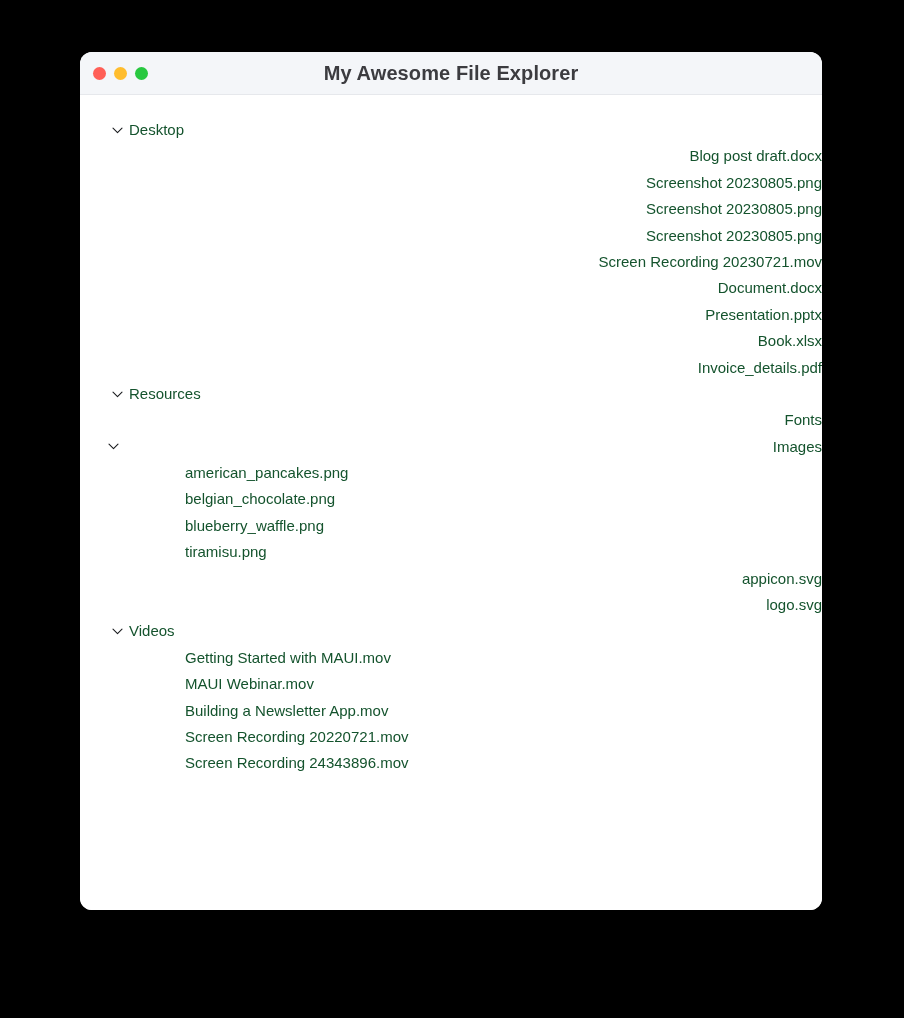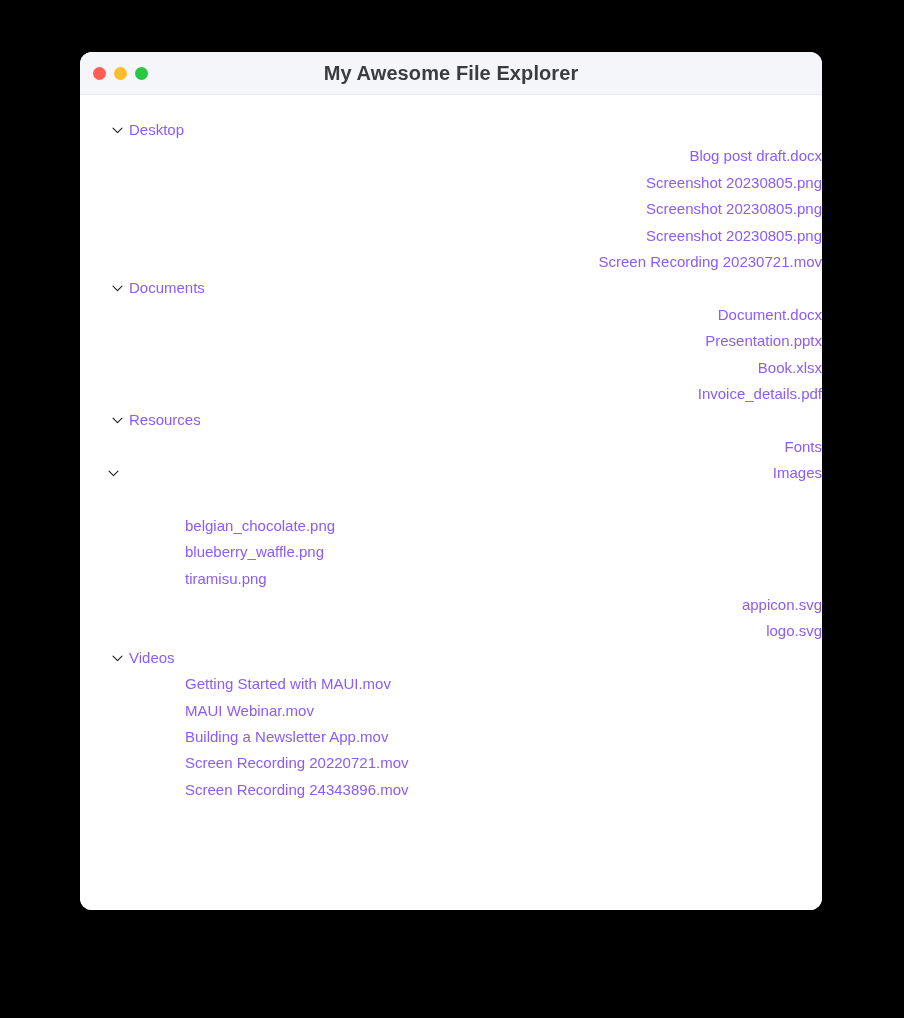--- a/index.html
+++ b/index.html
@@ -76,21 +76,21 @@
     background: #ffffff;
     overflow: auto;
     padding-top: 22px;
   }
 
   .tree-row {
     height: 26.4px;
     display: flex;
     align-items: center;
     font-size: 15px;
-    color: #8b5cf6;
+    color: #14532d;
     white-space: nowrap;
     cursor: default;
   }
   .tree-row.is-folder { cursor: pointer; }
 
   .disclosure {
     width: 17px;
     height: 26.4px;
     flex: 0 0 17px;
     display: inline-flex;
@@ -167,137 +167,130 @@
         <span class="tree-label">Screenshot 20230805.png</span>
       </div>
       <div class="tree-row lvl-1">
         <span class="disclosure empty">
           <svg width="11" height="7" viewBox="0 0 11 7" aria-hidden="true">
             <path d="M1 1.2 L5.5 5.6 L10 1.2" fill="none" stroke="#1b1d20" stroke-width="1.1" stroke-linecap="round" stroke-linejoin="round"></path>
           </svg>
         </span>
         <span class="tree-label">Screen Recording 20230721.mov</span>
       </div>
+      <div class="tree-row lvl-1">
+        <span class="disclosure empty">
+          <svg width="11" height="7" viewBox="0 0 11 7" aria-hidden="true">
+            <path d="M1 1.2 L5.5 5.6 L10 1.2" fill="none" stroke="#1b1d20" stroke-width="1.1" stroke-linecap="round" stroke-linejoin="round"></path>
+          </svg>
+        </span>
+        <span class="tree-label">Document.docx</span>
+      </div>
+      <div class="tree-row lvl-1">
+        <span class="disclosure empty">
+          <svg width="11" height="7" viewBox="0 0 11 7" aria-hidden="true">
+            <path d="M1 1.2 L5.5 5.6 L10 1.2" fill="none" stroke="#1b1d20" stroke-width="1.1" stroke-linecap="round" stroke-linejoin="round"></path>
+          </svg>
+        </span>
+        <span class="tree-label">Presentation.pptx</span>
+      </div>
+      <div class="tree-row lvl-1">
+        <span class="disclosure empty">
+          <svg width="11" height="7" viewBox="0 0 11 7" aria-hidden="true">
+            <path d="M1 1.2 L5.5 5.6 L10 1.2" fill="none" stroke="#1b1d20" stroke-width="1.1" stroke-linecap="round" stroke-linejoin="round"></path>
+          </svg>
+        </span>
+        <span class="tree-label">Book.xlsx</span>
+      </div>
+      <div class="tree-row lvl-1">
+        <span class="disclosure empty">
+          <svg width="11" height="7" viewBox="0 0 11 7" aria-hidden="true">
+            <path d="M1 1.2 L5.5 5.6 L10 1.2" fill="none" stroke="#1b1d20" stroke-width="1.1" stroke-linecap="round" stroke-linejoin="round"></path>
+          </svg>
+        </span>
+        <span class="tree-label">Invoice_details.pdf</span>
+      </div>
       <div class="tree-row lvl-0 is-folder">
         <span class="disclosure">
           <svg width="11" height="7" viewBox="0 0 11 7" aria-hidden="true">
             <path d="M1 1.2 L5.5 5.6 L10 1.2" fill="none" stroke="#1b1d20" stroke-width="1.1" stroke-linecap="round" stroke-linejoin="round"></path>
           </svg>
         </span>
-        <span class="tree-label">Documents</span>
-      </div>
-      <div class="tree-row lvl-1">
-        <span class="disclosure empty">
-          <svg width="11" height="7" viewBox="0 0 11 7" aria-hidden="true">
-            <path d="M1 1.2 L5.5 5.6 L10 1.2" fill="none" stroke="#1b1d20" stroke-width="1.1" stroke-linecap="round" stroke-linejoin="round"></path>
-          </svg>
-        </span>
-        <span class="tree-label">Document.docx</span>
-      </div>
-      <div class="tree-row lvl-1">
-        <span class="disclosure empty">
-          <svg width="11" height="7" viewBox="0 0 11 7" aria-hidden="true">
-            <path d="M1 1.2 L5.5 5.6 L10 1.2" fill="none" stroke="#1b1d20" stroke-width="1.1" stroke-linecap="round" stroke-linejoin="round"></path>
-          </svg>
-        </span>
-        <span class="tree-label">Presentation.pptx</span>
-      </div>
-      <div class="tree-row lvl-1">
-        <span class="disclosure empty">
-          <svg width="11" height="7" viewBox="0 0 11 7" aria-hidden="true">
-            <path d="M1 1.2 L5.5 5.6 L10 1.2" fill="none" stroke="#1b1d20" stroke-width="1.1" stroke-linecap="round" stroke-linejoin="round"></path>
-          </svg>
-        </span>
-        <span class="tree-label">Book.xlsx</span>
-      </div>
-      <div class="tree-row lvl-1">
-        <span class="disclosure empty">
-          <svg width="11" height="7" viewBox="0 0 11 7" aria-hidden="true">
-            <path d="M1 1.2 L5.5 5.6 L10 1.2" fill="none" stroke="#1b1d20" stroke-width="1.1" stroke-linecap="round" stroke-linejoin="round"></path>
-          </svg>
-        </span>
-        <span class="tree-label">Invoice_details.pdf</span>
+        <span class="tree-label">Resources</span>
+      </div>
+      <div class="tree-row lvl-1 is-folder">
+        <span class="disclosure empty">
+          <svg width="11" height="7" viewBox="0 0 11 7" aria-hidden="true">
+            <path d="M1 1.2 L5.5 5.6 L10 1.2" fill="none" stroke="#1b1d20" stroke-width="1.1" stroke-linecap="round" stroke-linejoin="round"></path>
+          </svg>
+        </span>
+        <span class="tree-label">Fonts</span>
+      </div>
+      <div class="tree-row lvl-1 is-folder">
+        <span class="disclosure">
+          <svg width="11" height="7" viewBox="0 0 11 7" aria-hidden="true">
+            <path d="M1 1.2 L5.5 5.6 L10 1.2" fill="none" stroke="#1b1d20" stroke-width="1.1" stroke-linecap="round" stroke-linejoin="round"></path>
+          </svg>
+        </span>
+        <span class="tree-label">Images</span>
+      </div>
+      <div class="tree-row lvl-2">
+        <span class="disclosure empty">
+          <svg width="11" height="7" viewBox="0 0 11 7" aria-hidden="true">
+            <path d="M1 1.2 L5.5 5.6 L10 1.2" fill="none" stroke="#1b1d20" stroke-width="1.1" stroke-linecap="round" stroke-linejoin="round"></path>
+          </svg>
+        </span>
+        <span class="tree-label">american_pancakes.png</span>
+      </div>
+      <div class="tree-row lvl-2">
+        <span class="disclosure empty">
+          <svg width="11" height="7" viewBox="0 0 11 7" aria-hidden="true">
+            <path d="M1 1.2 L5.5 5.6 L10 1.2" fill="none" stroke="#1b1d20" stroke-width="1.1" stroke-linecap="round" stroke-linejoin="round"></path>
+          </svg>
+        </span>
+        <span class="tree-label">belgian_chocolate.png</span>
+      </div>
+      <div class="tree-row lvl-2">
+        <span class="disclosure empty">
+          <svg width="11" height="7" viewBox="0 0 11 7" aria-hidden="true">
+            <path d="M1 1.2 L5.5 5.6 L10 1.2" fill="none" stroke="#1b1d20" stroke-width="1.1" stroke-linecap="round" stroke-linejoin="round"></path>
+          </svg>
+        </span>
+        <span class="tree-label">blueberry_waffle.png</span>
+      </div>
+      <div class="tree-row lvl-2">
+        <span class="disclosure empty">
+          <svg width="11" height="7" viewBox="0 0 11 7" aria-hidden="true">
+            <path d="M1 1.2 L5.5 5.6 L10 1.2" fill="none" stroke="#1b1d20" stroke-width="1.1" stroke-linecap="round" stroke-linejoin="round"></path>
+          </svg>
+        </span>
+        <span class="tree-label">tiramisu.png</span>
+      </div>
+      <div class="tree-row lvl-1">
+        <span class="disclosure empty">
+          <svg width="11" height="7" viewBox="0 0 11 7" aria-hidden="true">
+            <path d="M1 1.2 L5.5 5.6 L10 1.2" fill="none" stroke="#1b1d20" stroke-width="1.1" stroke-linecap="round" stroke-linejoin="round"></path>
+          </svg>
+        </span>
+        <span class="tree-label">appicon.svg</span>
+      </div>
+      <div class="tree-row lvl-1">
+        <span class="disclosure empty">
+          <svg width="11" height="7" viewBox="0 0 11 7" aria-hidden="true">
+            <path d="M1 1.2 L5.5 5.6 L10 1.2" fill="none" stroke="#1b1d20" stroke-width="1.1" stroke-linecap="round" stroke-linejoin="round"></path>
+          </svg>
+        </span>
+        <span class="tree-label">logo.svg</span>
       </div>
       <div class="tree-row lvl-0 is-folder">
         <span class="disclosure">
           <svg width="11" height="7" viewBox="0 0 11 7" aria-hidden="true">
             <path d="M1 1.2 L5.5 5.6 L10 1.2" fill="none" stroke="#1b1d20" stroke-width="1.1" stroke-linecap="round" stroke-linejoin="round"></path>
           </svg>
         </span>
-        <span class="tree-label">Resources</span>
-      </div>
-      <div class="tree-row lvl-1 is-folder">
-        <span class="disclosure empty">
-          <svg width="11" height="7" viewBox="0 0 11 7" aria-hidden="true">
-            <path d="M1 1.2 L5.5 5.6 L10 1.2" fill="none" stroke="#1b1d20" stroke-width="1.1" stroke-linecap="round" stroke-linejoin="round"></path>
-          </svg>
-        </span>
-        <span class="tree-label">Fonts</span>
-      </div>
-      <div class="tree-row lvl-1 is-folder">
-        <span class="disclosure">
-          <svg width="11" height="7" viewBox="0 0 11 7" aria-hidden="true">
-            <path d="M1 1.2 L5.5 5.6 L10 1.2" fill="none" stroke="#1b1d20" stroke-width="1.1" stroke-linecap="round" stroke-linejoin="round"></path>
-          </svg>
-        </span>
-        <span class="tree-label">Images</span>
-      </div>
-      <div class="tree-row lvl-2">
-        <span class="disclosure empty">
-          <svg width="11" height="7" viewBox="0 0 11 7" aria-hidden="true">
-            <path d="M1 1.2 L5.5 5.6 L10 1.2" fill="none" stroke="#1b1d20" stroke-width="1.1" stroke-linecap="round" stroke-linejoin="round"></path>
-          </svg>
-        </span>
-      </div>
-      <div class="tree-row lvl-2">
-        <span class="disclosure empty">
-          <svg width="11" height="7" viewBox="0 0 11 7" aria-hidden="true">
-            <path d="M1 1.2 L5.5 5.6 L10 1.2" fill="none" stroke="#1b1d20" stroke-width="1.1" stroke-linecap="round" stroke-linejoin="round"></path>
-          </svg>
-        </span>
-        <span class="tree-label">belgian_chocolate.png</span>
-      </div>
-      <div class="tree-row lvl-2">
-        <span class="disclosure empty">
-          <svg width="11" height="7" viewBox="0 0 11 7" aria-hidden="true">
-            <path d="M1 1.2 L5.5 5.6 L10 1.2" fill="none" stroke="#1b1d20" stroke-width="1.1" stroke-linecap="round" stroke-linejoin="round"></path>
-          </svg>
-        </span>
-        <span class="tree-label">blueberry_waffle.png</span>
-      </div>
-      <div class="tree-row lvl-2">
-        <span class="disclosure empty">
-          <svg width="11" height="7" viewBox="0 0 11 7" aria-hidden="true">
-            <path d="M1 1.2 L5.5 5.6 L10 1.2" fill="none" stroke="#1b1d20" stroke-width="1.1" stroke-linecap="round" stroke-linejoin="round"></path>
-          </svg>
-        </span>
-        <span class="tree-label">tiramisu.png</span>
-      </div>
-      <div class="tree-row lvl-1">
-        <span class="disclosure empty">
-          <svg width="11" height="7" viewBox="0 0 11 7" aria-hidden="true">
-            <path d="M1 1.2 L5.5 5.6 L10 1.2" fill="none" stroke="#1b1d20" stroke-width="1.1" stroke-linecap="round" stroke-linejoin="round"></path>
-          </svg>
-        </span>
-        <span class="tree-label">appicon.svg</span>
-      </div>
-      <div class="tree-row lvl-1">
-        <span class="disclosure empty">
-          <svg width="11" height="7" viewBox="0 0 11 7" aria-hidden="true">
-            <path d="M1 1.2 L5.5 5.6 L10 1.2" fill="none" stroke="#1b1d20" stroke-width="1.1" stroke-linecap="round" stroke-linejoin="round"></path>
-          </svg>
-        </span>
-        <span class="tree-label">logo.svg</span>
-      </div>
-      <div class="tree-row lvl-0 is-folder">
-        <span class="disclosure">
-          <svg width="11" height="7" viewBox="0 0 11 7" aria-hidden="true">
-            <path d="M1 1.2 L5.5 5.6 L10 1.2" fill="none" stroke="#1b1d20" stroke-width="1.1" stroke-linecap="round" stroke-linejoin="round"></path>
-          </svg>
-        </span>
         <span class="tree-label">Videos</span>
       </div>
       <div class="tree-row lvl-2">
         <span class="disclosure empty">
           <svg width="11" height="7" viewBox="0 0 11 7" aria-hidden="true">
             <path d="M1 1.2 L5.5 5.6 L10 1.2" fill="none" stroke="#1b1d20" stroke-width="1.1" stroke-linecap="round" stroke-linejoin="round"></path>
           </svg>
         </span>
         <span class="tree-label">Getting Started with MAUI.mov</span>
       </div>

